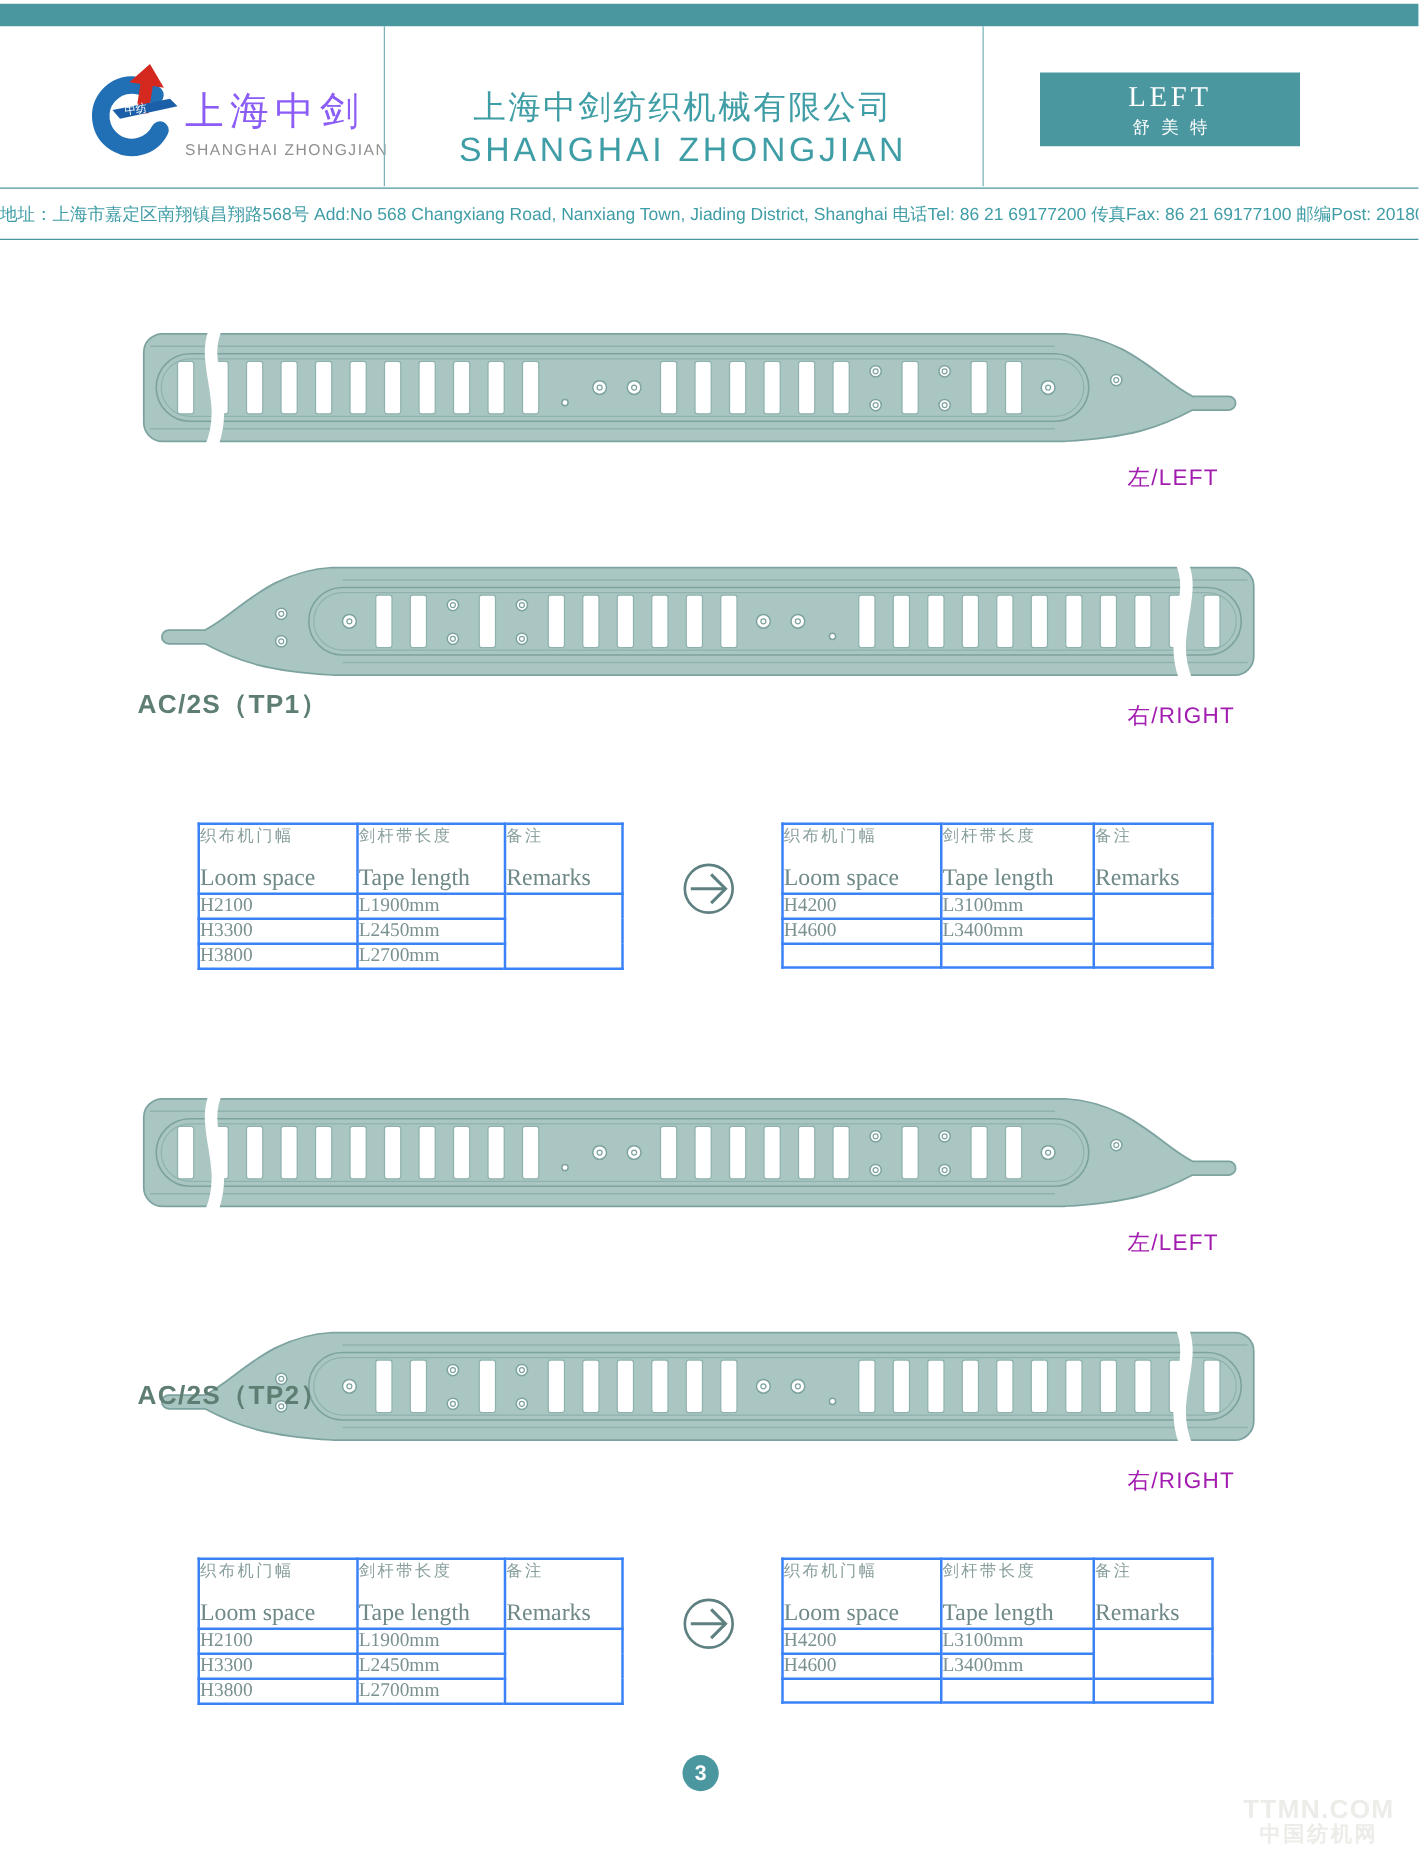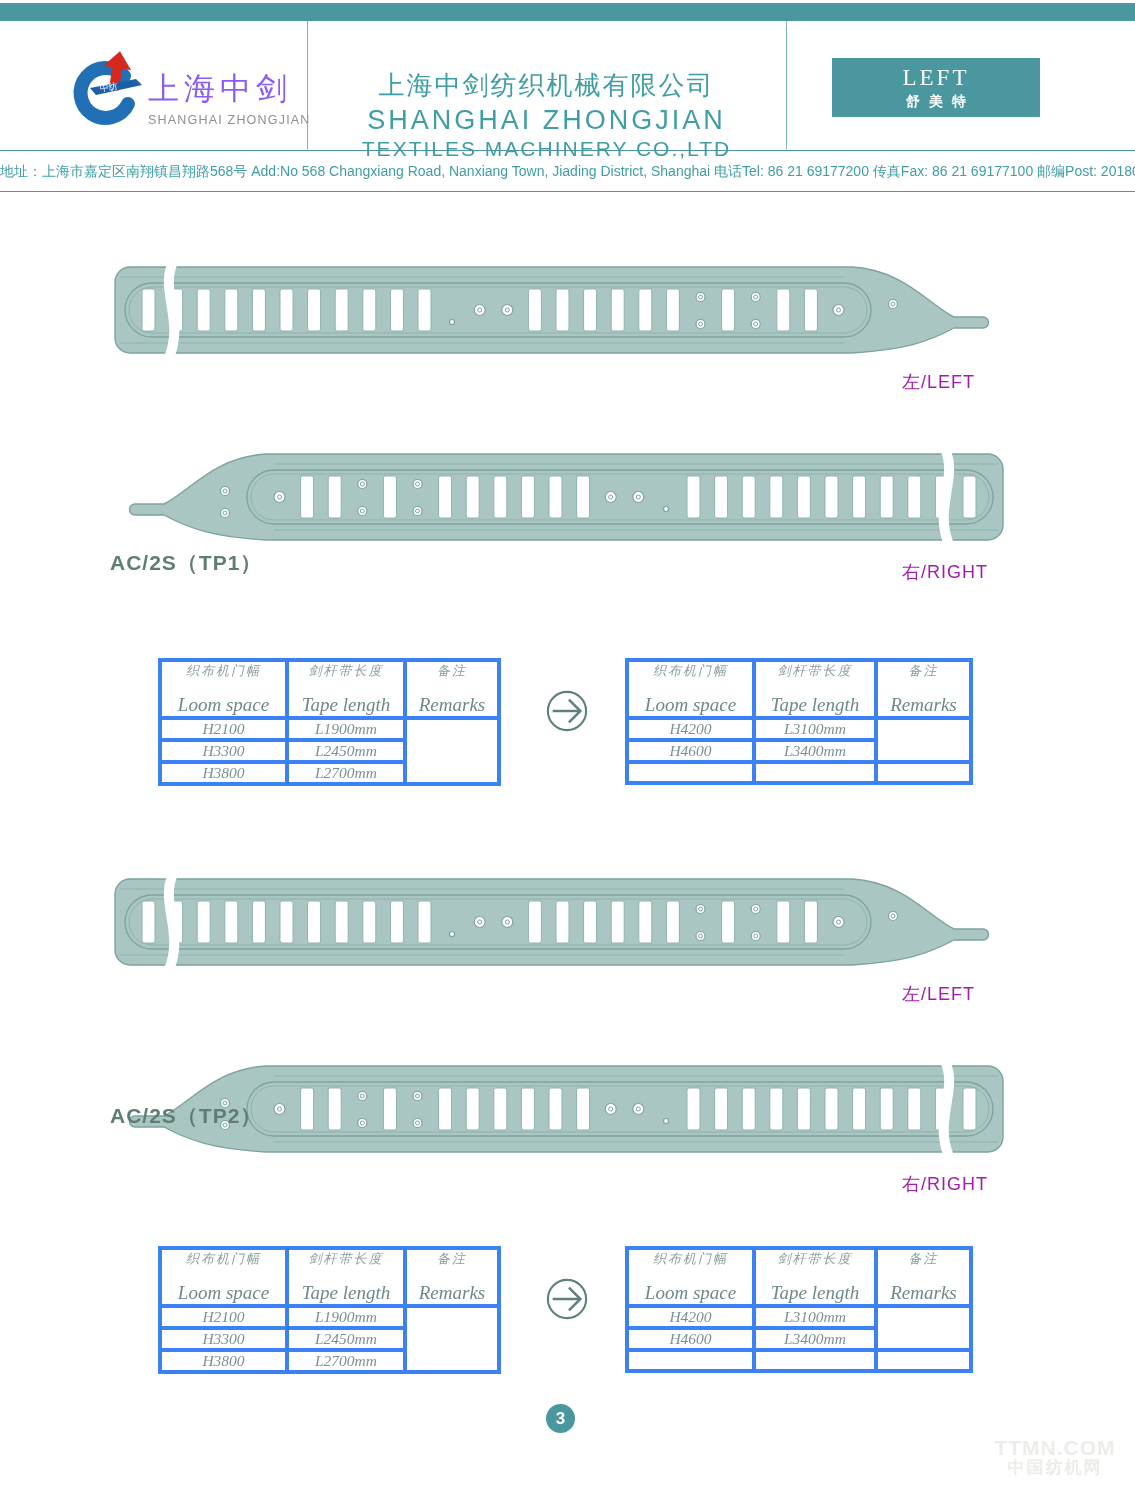--- a/index.html
+++ b/index.html
@@ -18,21 +18,21 @@
   .logo-en{font-size:12.5px;color:#8f8f8f;letter-spacing:1.2px;margin-top:3px;white-space:nowrap;}
 
   .company{position:absolute;left:307px;top:40px;width:479px;text-align:center;color:#3f9da6;margin-top:28px;}
   .company .c1{font-size:26px;letter-spacing:2px;font-weight:500;}
   .company .c2{font-size:27px;letter-spacing:3px;margin-top:2px;}
   .company .c3{font-size:21px;letter-spacing:2px;margin-top:1px;}
 
   .badge{position:absolute;left:832px;top:58px;width:208px;height:59px;background:#4b97a0;
          text-align:center;color:#ffffff;}
   .badge .b1{font-family:"Liberation Serif",serif;font-size:23px;letter-spacing:3px;margin-top:7px;}
-  .badge .b2{font-size:14px;letter-spacing:9px;margin-top:2px;padding-left:9px;font-weight:bold;}
+  .badge .b2{font-size:14px;letter-spacing:9px;margin-top:2px;padding-left:9px;}
 
   .addressbar{position:absolute;left:0;top:150px;width:1135px;height:40px;
               border-top:1px solid #4b97a0;border-bottom:1px solid #4b97a0;
               line-height:40px;text-align:center;color:#3f9da6;font-size:14px;white-space:nowrap;}
 
   
   .tape{position:absolute;width:900px;height:92px;}
   .tape svg{display:block;}
   .tape.mirror svg{transform:scaleX(-1);}
   .tbody{fill:#aac6c2;stroke:#7da3a0;stroke-width:1.4;}
@@ -43,21 +43,21 @@
   .ring{fill:#ffffff;stroke:#7da3a0;stroke-width:1.2;}
   .ring2{fill:none;stroke:#7da3a0;stroke-width:1;}
   .brk{fill:none;stroke:#ffffff;stroke-width:10;}
 
   .sidelabel{position:absolute;left:902px;font-size:18px;color:#a21caf;letter-spacing:1px;}
   .model{position:absolute;left:110px;font-size:21px;font-weight:bold;color:#5e7e73;letter-spacing:1px;}
 
   
   table.spec{position:absolute;border-collapse:collapse;table-layout:fixed;
              font-family:"Liberation Serif",serif;color:#7b9191;}
-  table.spec th,table.spec td{border:4px solid #3b82f6;text-align:center;padding:0;vertical-align:middle;font-style:italic;}
+  table.spec th,table.spec td{border:2px solid #3b82f6;text-align:left;padding:0;vertical-align:middle;}
   table.spec th{height:42px;font-weight:normal;}
   table.spec td{height:17px;font-size:15.5px;}
   table.spec .cn{font-family:"Liberation Sans",sans-serif;font-size:13px;color:#879e9c;letter-spacing:2px;}
   table.spec .en{font-size:19px;color:#6f8888;margin-top:14px;}
 
   .arrow{position:absolute;width:44px;height:44px;}
 
   
   .pagenum{position:absolute;left:546px;top:1404px;width:29px;height:29px;border-radius:50%;
            background:#4b97a0;color:#fff;text-align:center;line-height:29px;
@@ -86,21 +86,20 @@
       <div class="logo-en">SHANGHAI ZHONGJIAN</div>
     </div>
   </div>
 
   <div class="vdiv d1"></div>
   <div class="vdiv d2"></div>
 
   <div class="company">
     <div class="c1">上海中剑纺织机械有限公司</div>
     <div class="c2">SHANGHAI ZHONGJIAN</div>
-    <div class="c3">TEXTILES MACHINERY CO.,LTD</div>
   </div>
 
   <div class="badge">
     <div class="b1">LEFT</div>
     <div class="b2">舒美特</div>
   </div>
 
   <div class="addressbar">地址：上海市嘉定区南翔镇昌翔路568号 Add:No 568 Changxiang Road, Nanxiang Town, Jiading District, Shanghai  电话Tel: 86 21 69177200 传真Fax: 86 21 69177100  邮编Post: 201802</div>
 
   <div class="tape" style="left:112px;top:264px;">

